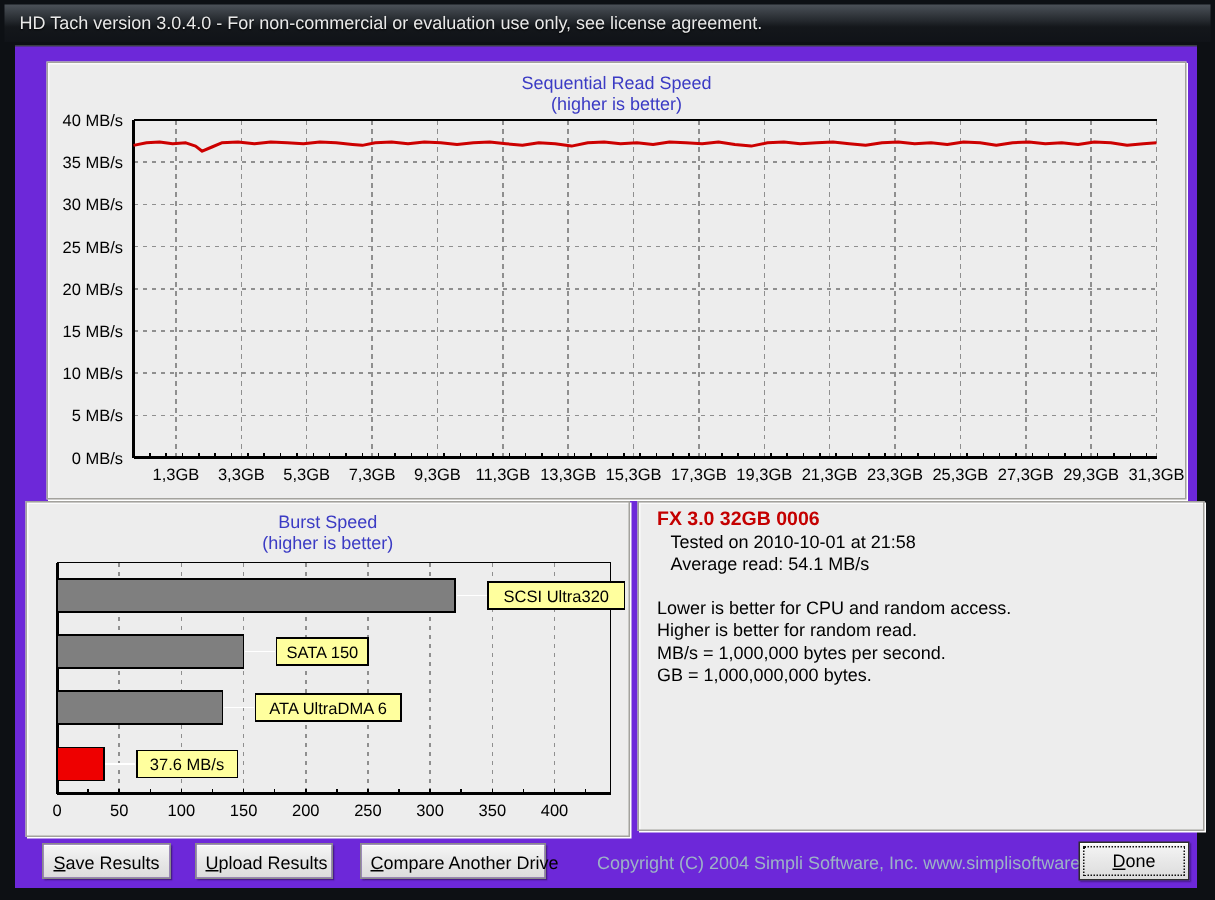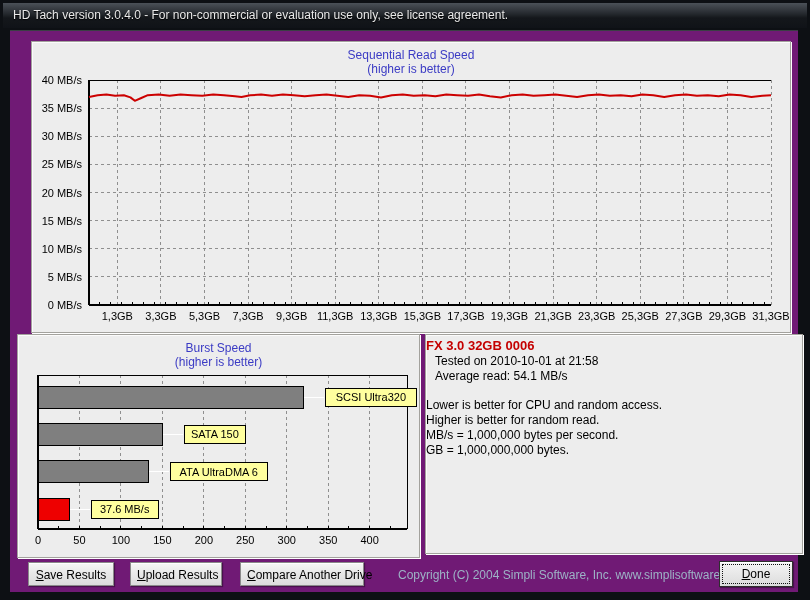--- a/index.html
+++ b/index.html
@@ -12,30 +12,30 @@
     text-decoration:underline;
   }
   .titlebar{
     position:absolute;left:3px;top:3px;right:3px;height:25px;
     background:linear-gradient(#4b5158 0%,#23272c 45%,#14171b 60%,#101318 100%);
     color:#e9e9e9;font-size:12px;line-height:25px;padding-left:10px;
     text-shadow:0 1px 1px #000;white-space:nowrap;
   }
   .client{
     position:absolute;left:10px;top:30px;width:788px;height:562px;
-    background:#701a75;border-top:1px solid #3a3e44;
+    background:#6d28d9;border-top:1px solid #3a3e44;
   }
   .panel{
     position:absolute;background:#ededed;
     border:1px solid #a3a29d;
     box-shadow:1px 1px 0 #ffffff, inset 1px 1px 0 rgba(255,255,255,0.75);
   }
   .seq-panel{left:21px;top:10px;width:760px;height:292px;}
   .burst-panel{left:7px;top:303px;width:403px;height:224px;}
-  .info-panel{left:415px;top:303px;width:378px;height:220px;padding:3px 0;}
+  .info-panel{left:415px;top:303px;width:378px;height:220px;padding:3px 12px;}
   .chart-title{
     position:absolute;left:0;right:0;top:6px;text-align:center;
     font-size:12px;line-height:14px;color:#3b3bc4;
   }
   svg{position:absolute;left:0;top:0;}
   svg text{font-family:"Liberation Sans",sans-serif;font-size:11px;fill:#000;}
   .info-drive{color:#c40000;font-weight:bold;font-size:13px;line-height:16px;}
   .info-line{font-size:12px;line-height:15px;color:#000;}
   .info-line.indent{padding-left:9px;}
   .info-gap{height:14px;}

